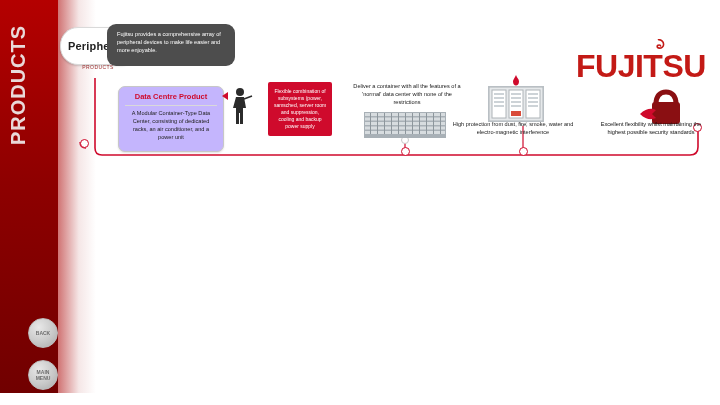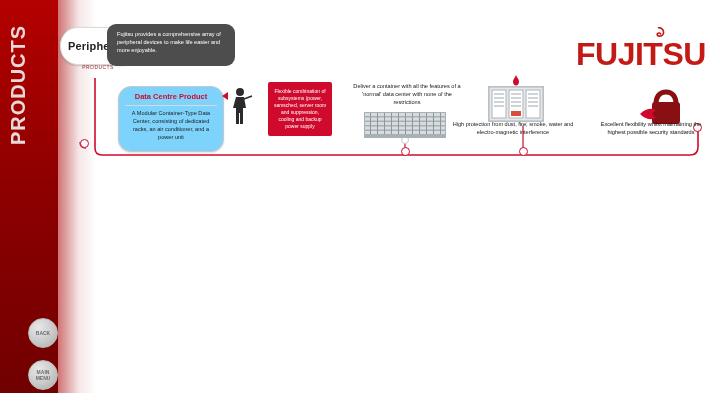--- a/index.html
+++ b/index.html
@@ -47,38 +47,38 @@
   
   .top-callout{
     position:absolute;left:107px;top:24px;width:128px;height:42px;
     background:#4d4d4d;border-radius:9px;
     color:#ffffff;font-size:5.6px;line-height:8px;
     padding:6px 8px 0 10px;box-sizing:border-box;
   }
 
   
   .fj-logo{
-    position:absolute;right:24px;top:24px;width:120px;height:46px;color:#c00000;
+    position:absolute;right:24px;top:36px;width:120px;height:46px;color:#c00000;
   }
   .fj-text{
     position:absolute;left:0;top:12px;width:120px;text-align:right;
     font-size:32px;font-weight:bold;letter-spacing:-0.5px;color:#c31a16;
     font-family:"Liberation Sans", sans-serif;
   }
   .fj-mark{
     position:absolute;right:31px;top:2px;width:13px;height:13px;
   }
 
   
   .path-outline{position:absolute;left:0;top:0;width:720px;height:405px;}
 
   
   .dcp-box{
     position:absolute;left:118px;top:86px;width:104px;height:64px;
-    background:#7dd3fc;border:1px solid #c7c7c7;border-radius:13px;
+    background:#c4b5fd;border:1px solid #c7c7c7;border-radius:7px;
     box-shadow:0 1px 2px rgba(0,0,0,.12);
   }
   .dcp-title{
     position:absolute;left:0;top:5px;width:104px;text-align:center;
     color:#cf0a2c;font-size:7.5px;font-weight:bold;
   }
   .dcp-rule{position:absolute;left:6px;top:18px;width:92px;height:1px;background:#d9d9d9;}
   .dcp-body{
     position:absolute;left:6px;top:22px;width:92px;
     font-size:5.6px;line-height:8px;color:#222;text-align:center;

